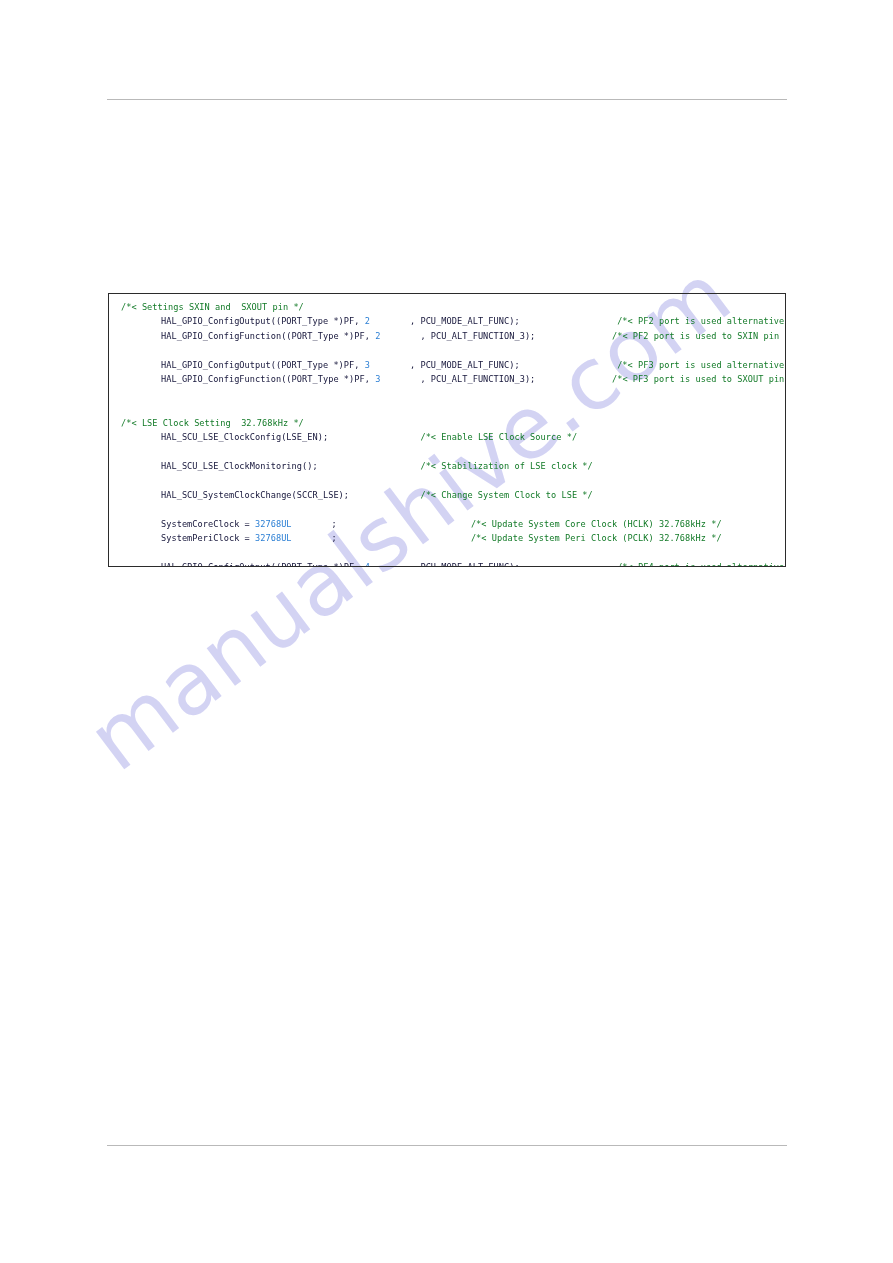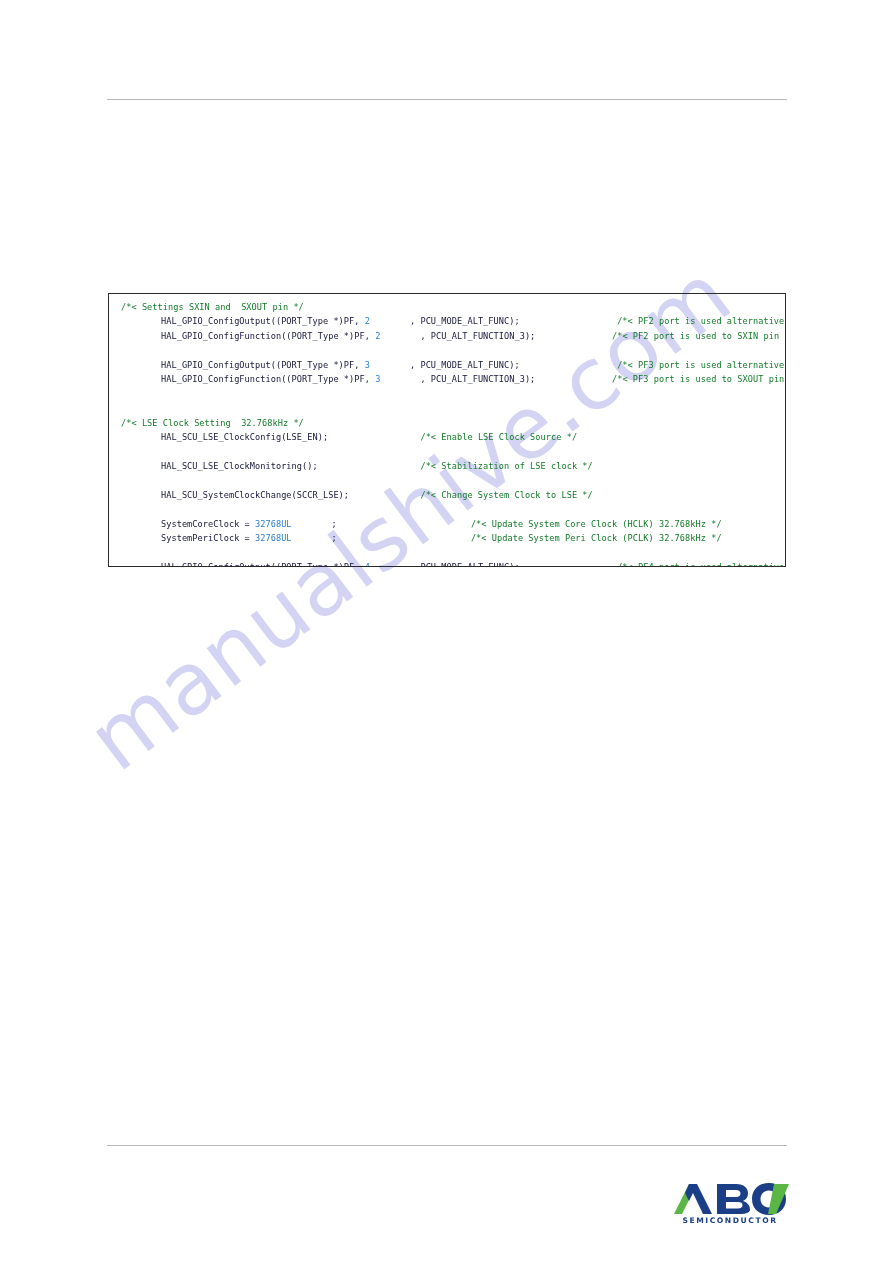--- a/index.html
+++ b/index.html
@@ -117,34 +117,14 @@
   <div class="rule rule-top"></div>
 
   <div class="watermark">manualshive.com</div>
 
   <div class="code-block">
     <div class="code-inner" id="code-inner"><span class="code-line"><span class="seg cm">/*&lt; Settings SXIN and  SXOUT pin */</span></span><span class="code-line"><span class="seg cd">HAL_GPIO_ConfigOutput((PORT_Type *)PF, </span><span class="seg num">2</span><span class="seg cd">, PCU_MODE_ALT_FUNC);</span><span class="seg cd">           </span><span class="seg cm">/*&lt; PF2 port is used alternative function */</span></span><span class="code-line"><span class="seg cd">HAL_GPIO_ConfigFunction((PORT_Type *)PF, </span><span class="seg num">2</span><span class="seg cd">, PCU_ALT_FUNCTION_3);</span><span class="seg cd">       </span><span class="seg cm">/*&lt; PF2 port is used to SXIN pin */</span></span><span class="code-line">&nbsp;</span><span class="code-line"><span class="seg cd">HAL_GPIO_ConfigOutput((PORT_Type *)PF, </span><span class="seg num">3</span><span class="seg cd">, PCU_MODE_ALT_FUNC);</span><span class="seg cd">           </span><span class="seg cm">/*&lt; PF3 port is used alternative function */</span></span><span class="code-line"><span class="seg cd">HAL_GPIO_ConfigFunction((PORT_Type *)PF, </span><span class="seg num">3</span><span class="seg cd">, PCU_ALT_FUNCTION_3);</span><span class="seg cd">       </span><span class="seg cm">/*&lt; PF3 port is used to SXOUT pin */</span></span><span class="code-line">&nbsp;</span><span class="code-line">&nbsp;</span><span class="code-line"><span class="seg cm">/*&lt; LSE Clock Setting  32.768kHz */</span></span><span class="code-line"><span class="seg cd">HAL_SCU_LSE_ClockConfig(LSE_EN);</span><span class="seg cd">          </span><span class="seg cm">/*&lt; Enable LSE Clock Source */</span></span><span class="code-line">&nbsp;</span><span class="code-line"><span class="seg cd">HAL_SCU_LSE_ClockMonitoring();</span><span class="seg cd">            </span><span class="seg cm">/*&lt; Stabilization of LSE clock */</span></span><span class="code-line">&nbsp;</span><span class="code-line"><span class="seg cd">HAL_SCU_SystemClockChange(SCCR_LSE);</span><span class="seg cd">      </span><span class="seg cm">/*&lt; Change System Clock to LSE */</span></span><span class="code-line">&nbsp;</span><span class="code-line"><span class="seg cd">SystemCoreClock = </span><span class="seg num">32768UL</span><span class="seg cd">;</span><span class="seg cd">                  </span><span class="seg cm">/*&lt; Update System Core Clock (HCLK) 32.768kHz */</span></span><span class="code-line"><span class="seg cd">SystemPeriClock = </span><span class="seg num">32768UL</span><span class="seg cd">;</span><span class="seg cd">                  </span><span class="seg cm">/*&lt; Update System Peri Clock (PCLK) 32.768kHz */</span></span><span class="code-line">&nbsp;</span><span class="code-line"><span class="seg cd">HAL_GPIO_ConfigOutput((PORT_Type *)PF, </span><span class="seg num">4</span><span class="seg cd">, PCU_MODE_ALT_FUNC);</span><span class="seg cd">           </span><span class="seg cm">/*&lt; PF4 port is used alternative function */</span></span></div>
   </div>
 
   <div class="rule rule-bottom"></div>
 
-  <div class="logo">
-    <svg width="118" height="34" viewBox="0 0 236 68" xmlns="http://www.w3.org/2000/svg">
-
-      <polygon points="6,64 36,4 52,4 22,64" fill="#5cb646"></polygon>
-      <polygon points="36,4 52,4 82,64 64,64 44,22 36,38 28,22" fill="#1b3f86"></polygon>
-
-      <path d="M92,4 L130,4 C146,4 154,12 154,23 C154,30 150,35 144,38 C152,40 158,47 158,55
-               C158,60 153,64 136,64 L92,64 Z
-               M110,16 L110,30 L130,30 C136,30 139,27 139,23 C139,19 136,16 130,16 Z
-               M110,40 L110,53 L134,53 C140,53 143,50 143,46 C143,42 140,40 134,40 Z" fill="#1b3f86"></path>
-
-      <path d="M196,2 C216,2 230,15 230,34 C230,53 216,66 196,66 C176,66 162,53 162,34
-               C162,15 176,2 196,2 Z
-               M196,17 C186,17 179,24 179,34 C179,44 186,51 196,51 C206,51 213,44 213,34
-               C213,24 206,17 196,17 Z" fill="#1b3f86"></path>
-
-      <polygon points="206,4 236,4 210,64 194,64" fill="#5cb646"></polygon>
-    </svg>
-    <div class="logo-sub">SEMICONDUCTOR</div>
-  </div>
 
 </div>
 
 </body></html>

